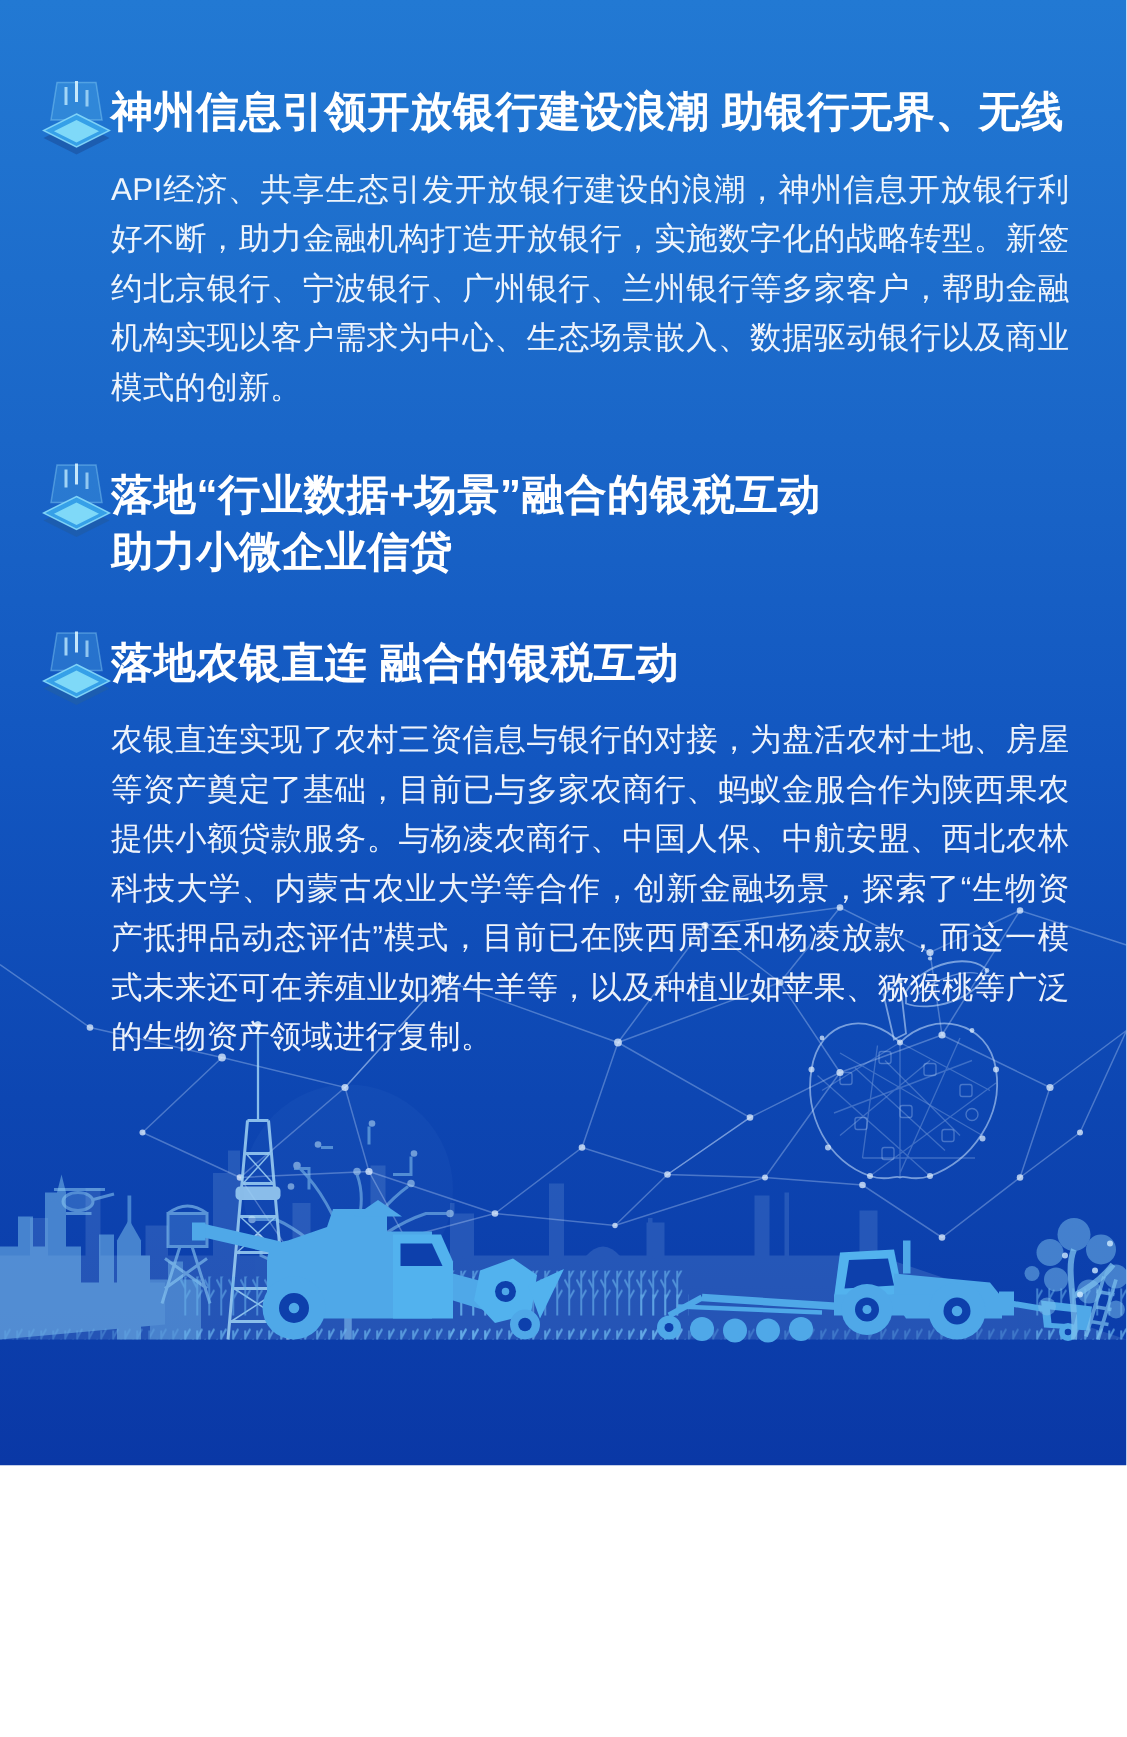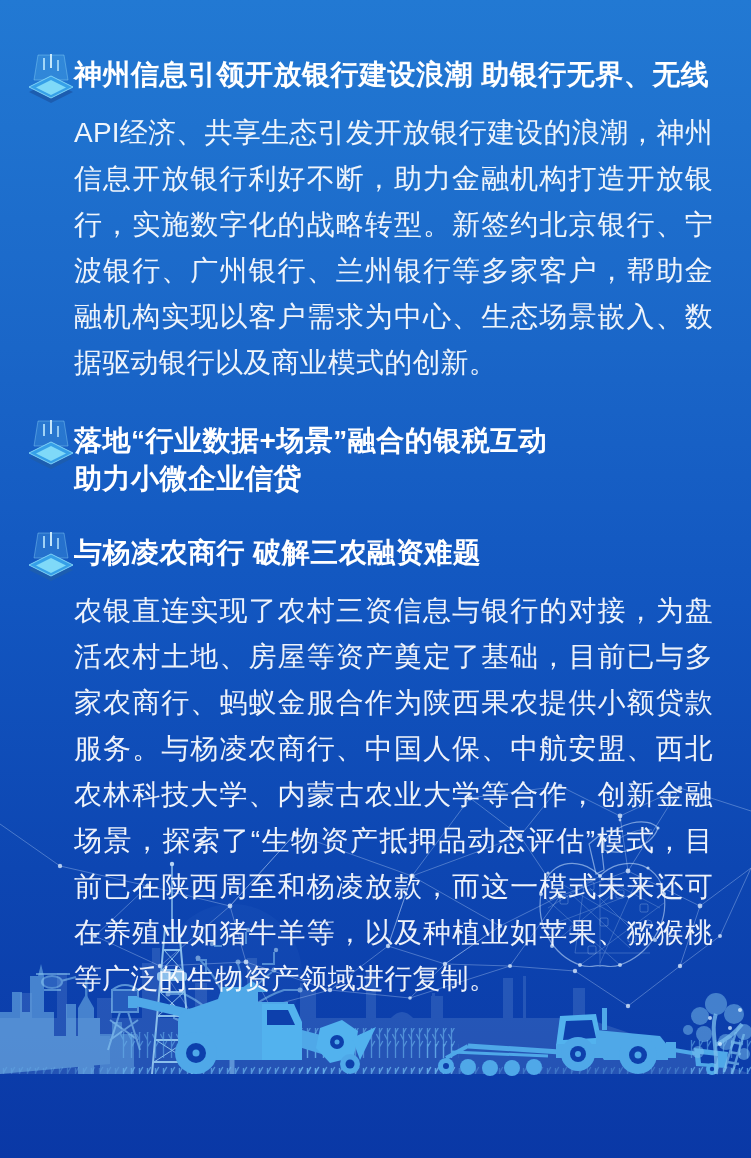--- a/index.html
+++ b/index.html
@@ -1,29 +1,29 @@
 <!DOCTYPE html>
 <html><head>
 <meta charset="utf-8">
 <style>
   html,body{margin:0;padding:0;}
   .page{
     position:relative;
-    width:751px;height:1158px;
+    width:751px;height:977px;
     overflow:hidden;
     background:linear-gradient(180deg,#2279d3 0%,#1a66c8 30%,#1256c0 52%,#0d46b2 75%,#0a38a6 100%);
     font-family:"Liberation Sans","DejaVu Sans",sans-serif;
   }
   .content{position:relative;z-index:2;padding:56px 38px 0 74px;}
   .section{position:relative;}
   .section + .section{margin-top:36px;}
   .sec-head{position:relative;min-height:40px;}
   .chip-icon{position:absolute;left:-46px;top:-6px;width:46px;height:56px;}
   .sec-title{margin:0;color:#ffffff;font-size:28px;line-height:38px;font-weight:700;letter-spacing:.5px;}
-  .sec-body{margin:14px 0 0 0;color:rgba(255,255,255,.93);font-size:28px;line-height:46px;
+  .sec-body{margin:14px 0 0 0;color:rgba(255,255,255,.93);font-size:21px;line-height:33px;
             text-align:justify;letter-spacing:.2px;}
   .decor{position:absolute;left:0;bottom:0;width:751px;height:380px;z-index:1;pointer-events:none;}
 </style>
 </head>
 <body>
 
 <div class="page">
 
   <div class="content">
 
@@ -69,21 +69,21 @@
           <svg width="46" height="56" viewBox="0 0 46 56">
             <polygon points="10,5 36,5 40,30 6,30" fill="rgba(120,220,255,0.18)" stroke="rgba(160,230,255,0.35)" stroke-width="1"></polygon>
             <line x1="16" y1="8" x2="16" y2="20" stroke="#bfeaff" stroke-width="2" opacity=".8"></line>
             <line x1="23" y1="4" x2="23" y2="18" stroke="#d8f3ff" stroke-width="2" opacity=".9"></line>
             <line x1="30" y1="10" x2="30" y2="21" stroke="#bfeaff" stroke-width="2" opacity=".7"></line>
             <polygon points="23,31 45,42 23,53 1,42" fill="#1c5db0"></polygon>
             <polygon points="23,26 45,37 23,48 1,37" fill="#36a0e8" stroke="#7fd3f7" stroke-width="1"></polygon>
             <polygon points="23,30 38,37.5 23,45 8,37.5" fill="#7fd9f8"></polygon>
           </svg>
         </span>
-        <h2 class="sec-title">与杨凌农商行 破解三农融资难题</h2>
+        <h2 class="sec-title">落地农银直连 融合的银税互动</h2>
       </div>
       <p class="sec-body">农银直连实现了农村三资信息与银行的对接，为盘活农村土地、房屋等资产奠定了基础，目前已与多家农商行、蚂蚁金服合作为陕西果农提供小额贷款服务。与杨凌农商行、中国人保、中航安盟、西北农林科技大学、内蒙古农业大学等合作，创新金融场景，探索了“生物资产抵押品动态评估”模式，目前已在陕西周至和杨凌放款，而这一模式未来还可在养殖业如猪牛羊等，以及种植业如苹果、猕猴桃等广泛的生物资产领域进行复制。</p>
     </div>
 
   </div>
 
   <svg class="decor" viewBox="0 0 751 380" width="751" height="380">
     <defs>
       <pattern id="wheat" width="8" height="40" patternUnits="userSpaceOnUse">
         <path d="M3.5,40 V10 M3.5,15 L6.8,9 M3.5,22 L0.4,16 M3.5,29 L6.8,23" stroke="#6ab4ec" stroke-width="1.3" fill="none"></path>

